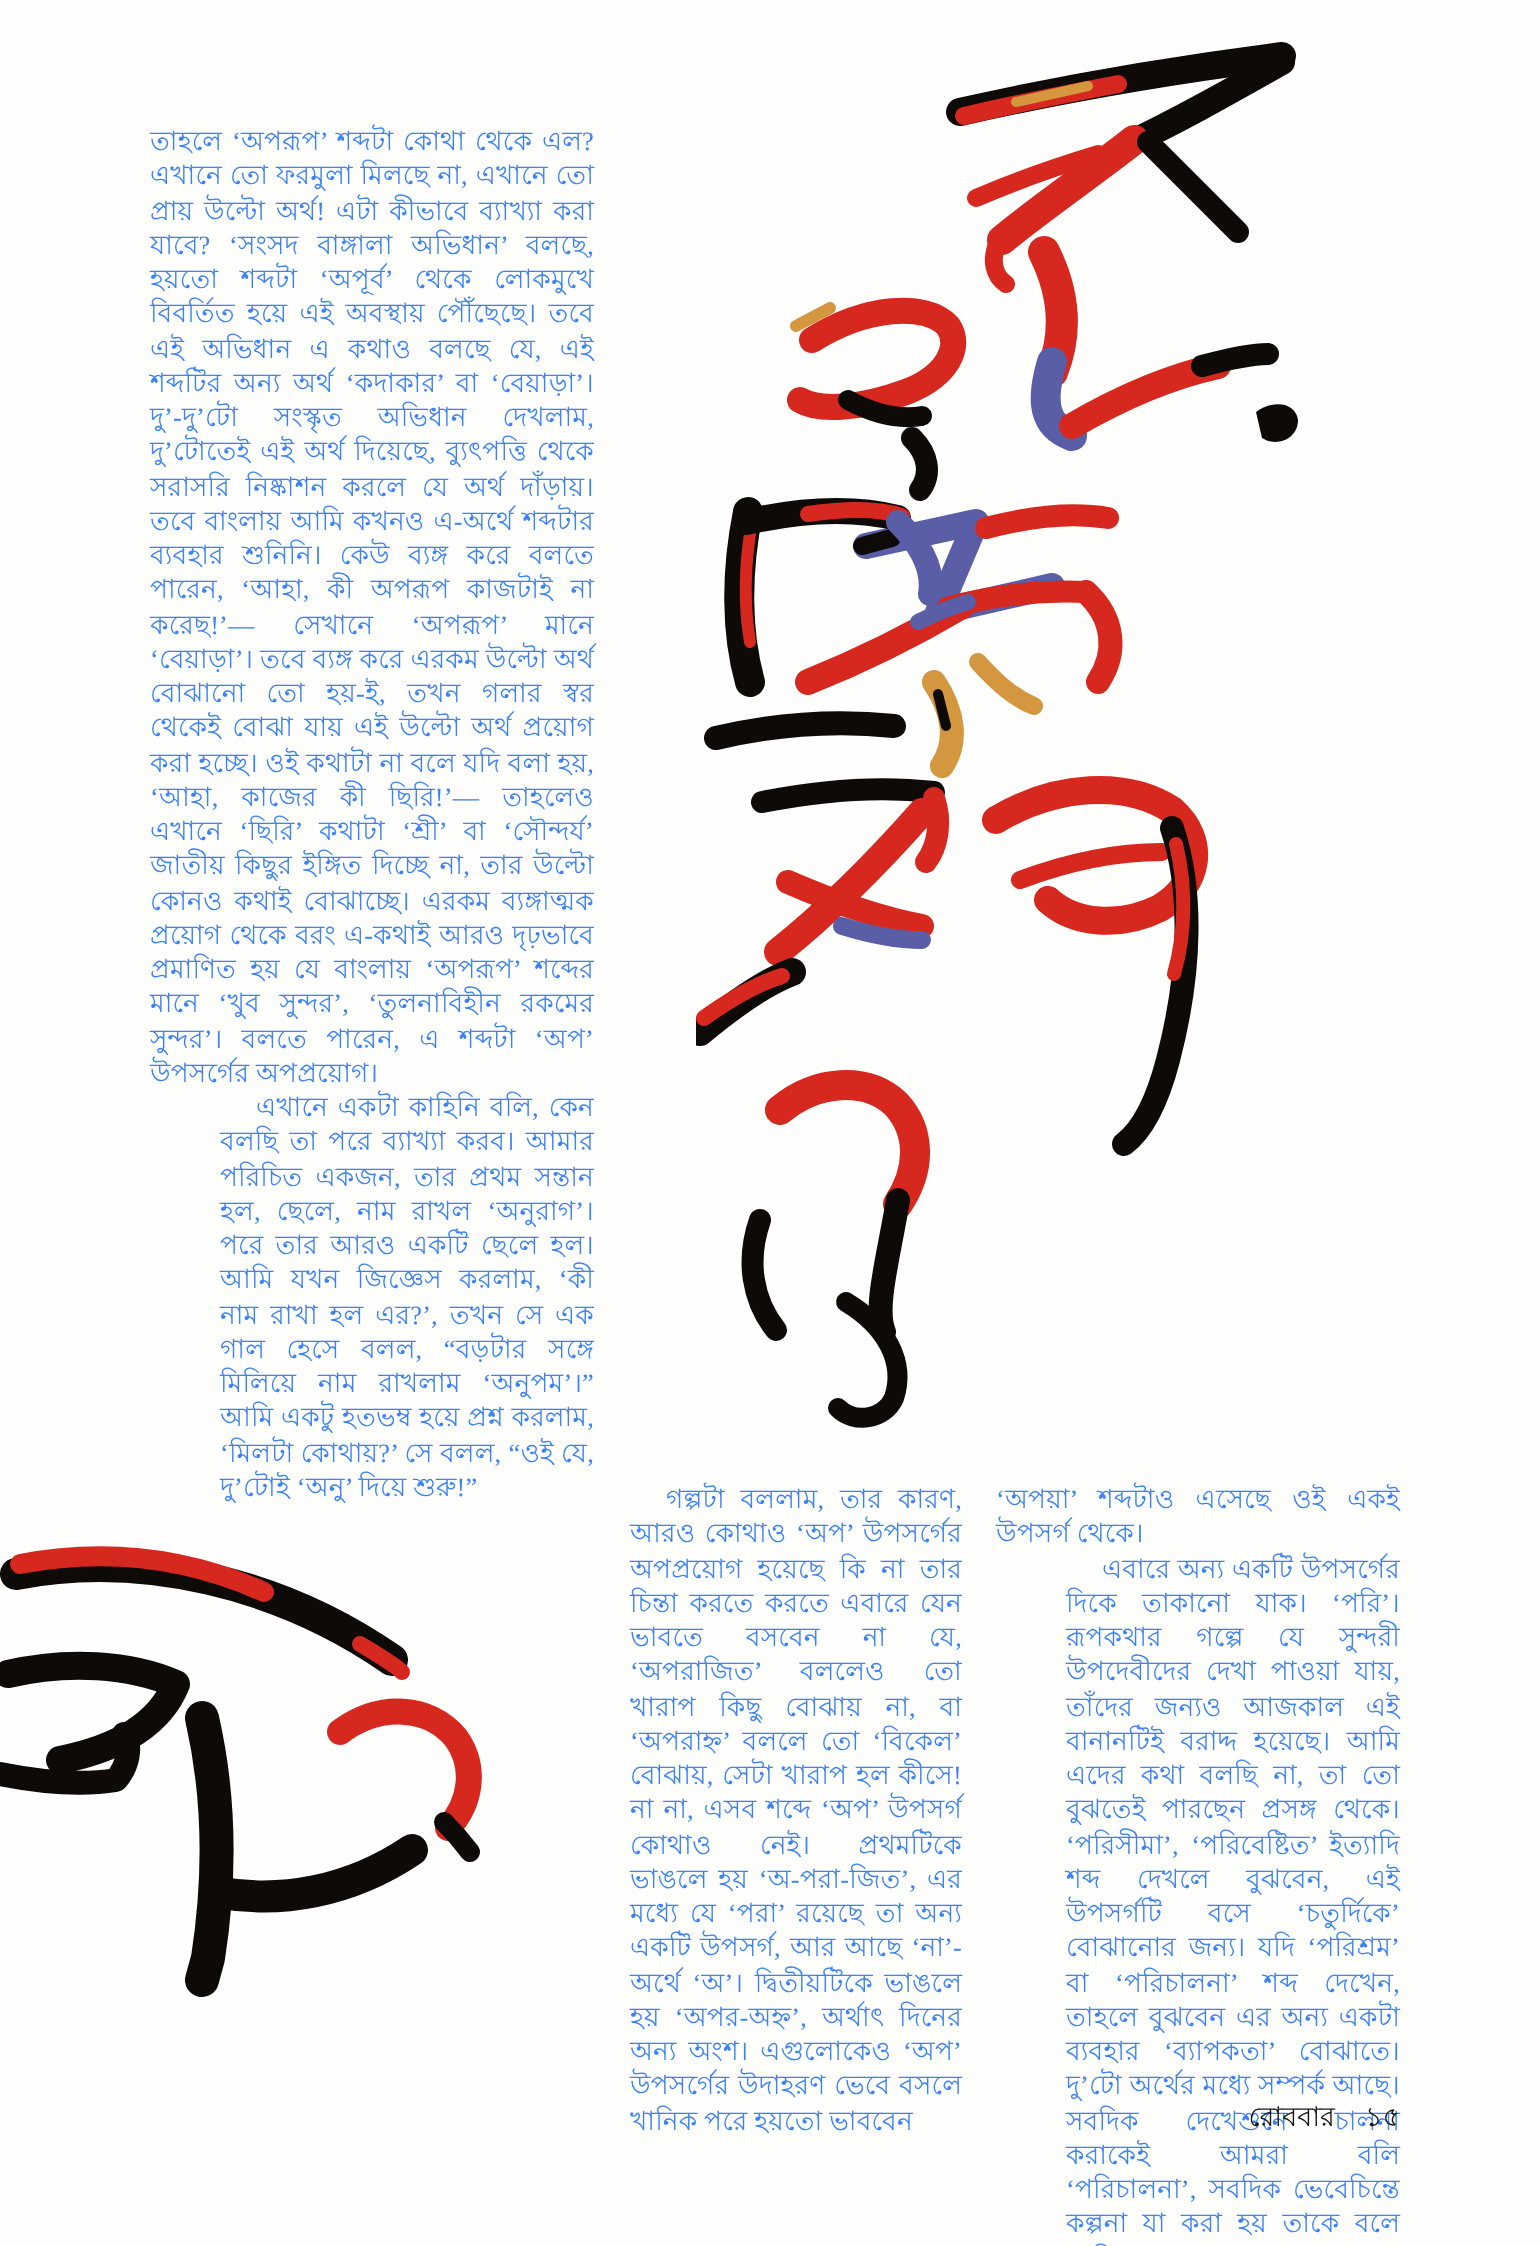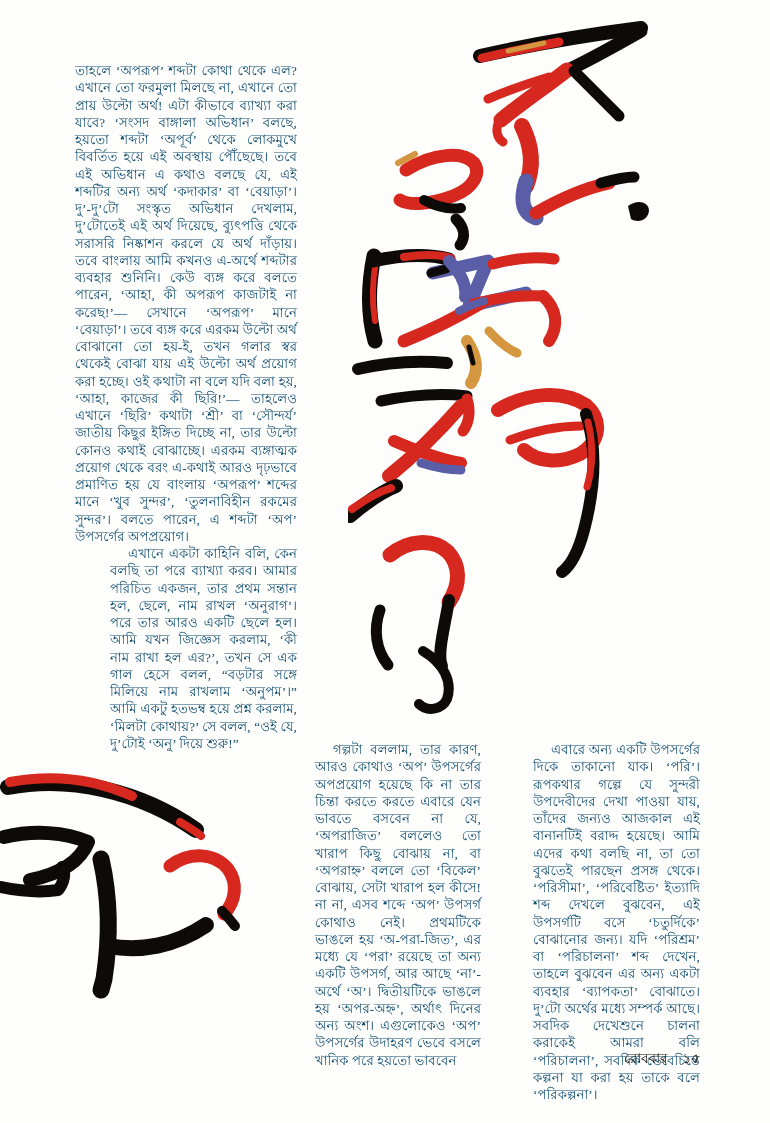--- a/index.html
+++ b/index.html
@@ -2,21 +2,21 @@
 <html lang="bn"><head>
 <meta charset="utf-8">
 <style>
   html,body{margin:0;padding:0;}
   body{
     width:770px;height:1123px;position:relative;background:#ffffff;
     font-family:"Liberation Serif", serif;
   }
   .page{position:absolute;inset:0;background:#fefefd;overflow:hidden;}
   .col{
-    position:absolute;color:#0c4a6e;font-size:13.2px;line-height:17.25px;
+    position:absolute;color:#3b82f6;font-size:13.2px;line-height:17.25px;
     text-align:justify;letter-spacing:0.1px;
   }
   .col p{margin:0;}
   .col p.indent{text-indent:18px;margin-left:35px;}
   .artwork{position:absolute;}
   .footer{
     position:absolute;left:498px;top:1048px;width:202px;
     text-align:right;font-size:13.5px;color:#16120e;font-family:Liberation Serif, serif;
   }
   .footer .pagenum{margin-left:15px;}
@@ -99,20 +99,21 @@
   <div class="col" style="left:75px;top:62px;width:222px;">
     <p class="cont">তাহলে ‘অপরূপ’ শব্দটা কোথা থেকে এল? এখানে তো ফরমুলা মিলছে না, এখানে তো প্রায় উল্টো অর্থ! এটা কীভাবে ব্যাখ্যা করা যাবে? ‘সংসদ বাঙ্গালা অভিধান’ বলছে, হয়তো শব্দটা ‘অপূর্ব’ থেকে লোকমুখে বিবর্তিত হয়ে এই অবস্থায় পৌঁছেছে। তবে এই অভিধান এ কথাও বলছে যে, এই শব্দটির অন্য অর্থ ‘কদাকার’ বা ‘বেয়াড়া’। দু’-দু’টো সংস্কৃত অভিধান দেখলাম, দু’টোতেই এই অর্থ দিয়েছে, ব্যুৎপত্তি থেকে সরাসরি নিষ্কাশন করলে যে অর্থ দাঁড়ায়। তবে বাংলায় আমি কখনও এ-অর্থে শব্দটার ব্যবহার শুনিনি। কেউ ব্যঙ্গ করে বলতে পারেন, ‘আহা, কী অপরূপ কাজটাই না করেছ!’— সেখানে ‘অপরূপ’ মানে ‘বেয়াড়া’। তবে ব্যঙ্গ করে এরকম উল্টো অর্থ বোঝানো তো হয়-ই, তখন গলার স্বর থেকেই বোঝা যায় এই উল্টো অর্থ প্রয়োগ করা হচ্ছে। ওই কথাটা না বলে যদি বলা হয়, ‘আহা, কাজের কী ছিরি!’— তাহলেও এখানে ‘ছিরি’ কথাটা ‘শ্রী’ বা ‘সৌন্দর্য’ জাতীয় কিছুর ইঙ্গিত দিচ্ছে না, তার উল্টো কোনও কথাই বোঝাচ্ছে। এরকম ব্যঙ্গাত্মক প্রয়োগ থেকে বরং এ-কথাই আরও দৃঢ়ভাবে প্রমাণিত হয় যে বাংলায় ‘অপরূপ’ শব্দের মানে ‘খুব সুন্দর’, ‘তুলনাবিহীন রকমের সুন্দর’। বলতে পারেন, এ শব্দটা ‘অপ’ উপসর্গের অপপ্রয়োগ।</p>
     <p class="indent">এখানে একটা কাহিনি বলি, কেন বলছি তা পরে ব্যাখ্যা করব। আমার পরিচিত একজন, তার প্রথম সন্তান হল, ছেলে, নাম রাখল ‘অনুরাগ’। পরে তার আরও একটি ছেলে হল। আমি যখন জিজ্ঞেস করলাম, ‘কী নাম রাখা হল এর?’, তখন সে এক গাল হেসে বলল, “বড়টার সঙ্গে মিলিয়ে নাম রাখলাম ‘অনুপম’।” আমি একটু হতভম্ব হয়ে প্রশ্ন করলাম, ‘মিলটা কোথায়?’ সে বলল, “ওই যে, দু’টোই ‘অনু’ দিয়ে শুরু!”</p>
   </div>
 
   <div class="col" style="left:280px;top:741px;width:201px;">
     <p class="indent">গল্পটা বললাম, তার কারণ, আরও কোথাও ‘অপ’ উপসর্গের অপপ্রয়োগ হয়েছে কি না তার চিন্তা করতে করতে এবারে যেন ভাবতে বসবেন না যে, ‘অপরাজিত’ বললেও তো খারাপ কিছু বোঝায় না, বা ‘অপরাহ্ন’ বললে তো ‘বিকেল’ বোঝায়, সেটা খারাপ হল কীসে! না না, এসব শব্দে ‘অপ’ উপসর্গ কোথাও নেই। প্রথমটিকে ভাঙলে হয় ‘অ-পরা-জিত’, এর মধ্যে যে ‘পরা’ রয়েছে তা অন্য একটি উপসর্গ, আর আছে ‘না’-অর্থে ‘অ’। দ্বিতীয়টিকে ভাঙলে হয় ‘অপর-অহ্ন’, অর্থাৎ দিনের অন্য অংশ। এগুলোকেও ‘অপ’ উপসর্গের উদাহরণ ভেবে বসলে খানিক পরে হয়তো ভাববেন</p>
   </div>
 
   <div class="col" style="left:498px;top:741px;width:202px;">
+    <p class="cont">‘অপয়া’ শব্দটাও এসেছে ওই একই উপসর্গ থেকে।</p>
     <p class="indent">এবারে অন্য একটি উপসর্গের দিকে তাকানো যাক। ‘পরি’। রূপকথার গল্পে যে সুন্দরী উপদেবীদের দেখা পাওয়া যায়, তাঁদের জন্যও আজকাল এই বানানটিই বরাদ্দ হয়েছে। আমি এদের কথা বলছি না, তা তো বুঝতেই পারছেন প্রসঙ্গ থেকে। ‘পরিসীমা’, ‘পরিবেষ্টিত’ ইত্যাদি শব্দ দেখলে বুঝবেন, এই উপসর্গটি বসে ‘চতুর্দিকে’ বোঝানোর জন্য। যদি ‘পরিশ্রম’ বা ‘পরিচালনা’ শব্দ দেখেন, তাহলে বুঝবেন এর অন্য একটা ব্যবহার ‘ব্যাপকতা’ বোঝাতে। দু’টো অর্থের মধ্যে সম্পর্ক আছে। সবদিক দেখেশুনে চালনা করাকেই আমরা বলি ‘পরিচালনা’, সবদিক ভেবেচিন্তে কল্পনা যা করা হয় তাকে বলে ‘পরিকল্পনা’।</p>
   </div>
 
   <div class="footer">
     <span>রোববার</span><span class="pagenum">১৫</span>
   </div>
 
 </div>
 
 </body></html>

